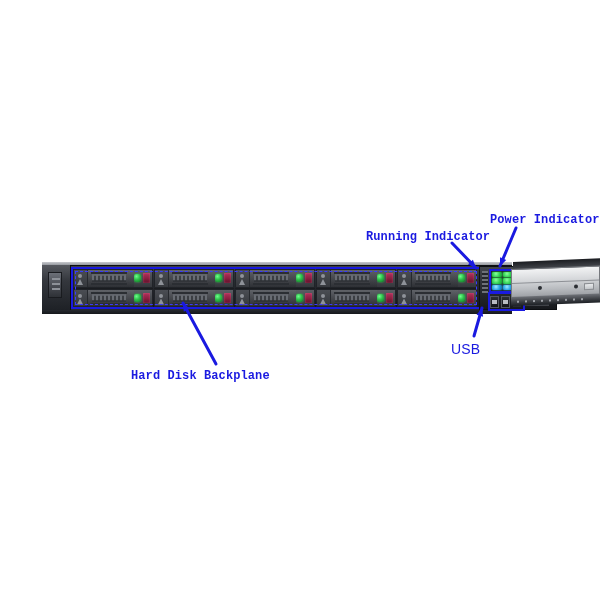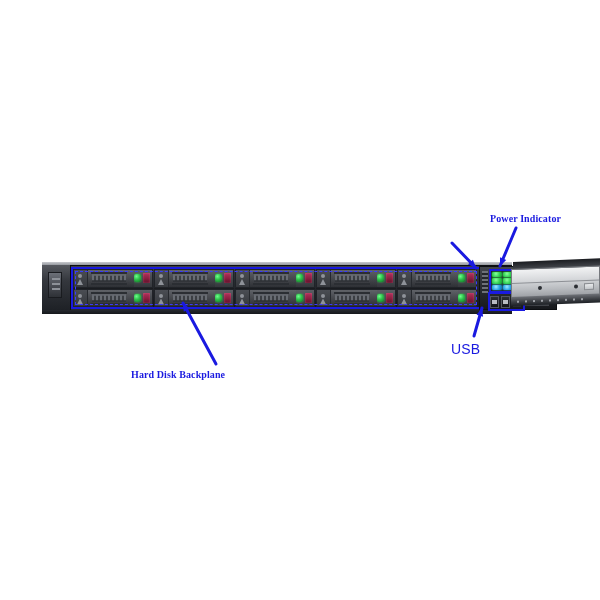--- a/index.html
+++ b/index.html
@@ -14,22 +14,22 @@
     height: 600px;
     background: #ffffff;
     overflow: hidden;
     font-family: "Liberation Serif", serif;
   }
 
   
   .annot-label {
     position: absolute;
     color: #1a1ae0;
-    font-family: Liberation Serif, serif;
-    font-size: 10px;
+    font-family: Liberation Mono, monospace;
+    font-size: 12px;
     font-weight: 600;
     white-space: nowrap;
     letter-spacing: 0.1px;
   }
   .annot-label.usb {
     font-family: "Liberation Sans", sans-serif;
     font-weight: 400;
     font-size: 14px;
   }
 
@@ -532,18 +532,19 @@
       <line x1="452" y1="243" x2="476" y2="268" stroke="#1a1ae0" stroke-width="3" stroke-linecap="round"></line>
       <polygon points="476,268 468.00702848297703,264.5835096475974 472.91246226598753,259.87429321590736" fill="#1a1ae0"></polygon>
       <line x1="516" y1="228" x2="500" y2="266" stroke="#1a1ae0" stroke-width="3" stroke-linecap="round"></line>
       <polygon points="500,266 499.9708957249956,257.3075231986978 506.2380162759345,259.9463107990931" fill="#1a1ae0"></polygon>
       <line x1="474" y1="336" x2="482" y2="308" stroke="#1a1ae0" stroke-width="3" stroke-linecap="round"></line>
       <polygon points="482,308 483.07141239879974,316.6262434159776 476.5330495548422,314.7581397462755" fill="#1a1ae0"></polygon>
     </svg>
 
   <div class="annot-label" style="left:131px; top:369px;text-align:right;">Hard Disk Backplane</div>
 
+  <div class="annot-label" style="left:366px; top:230px;">Running Indicator</div>
 
   <div class="annot-label" style="left:490px; top:213px;">Power Indicator</div>
 
   <div class="annot-label usb" style="left:451px; top:341px;">USB</div>
 
 </div>
 
 </body></html>

